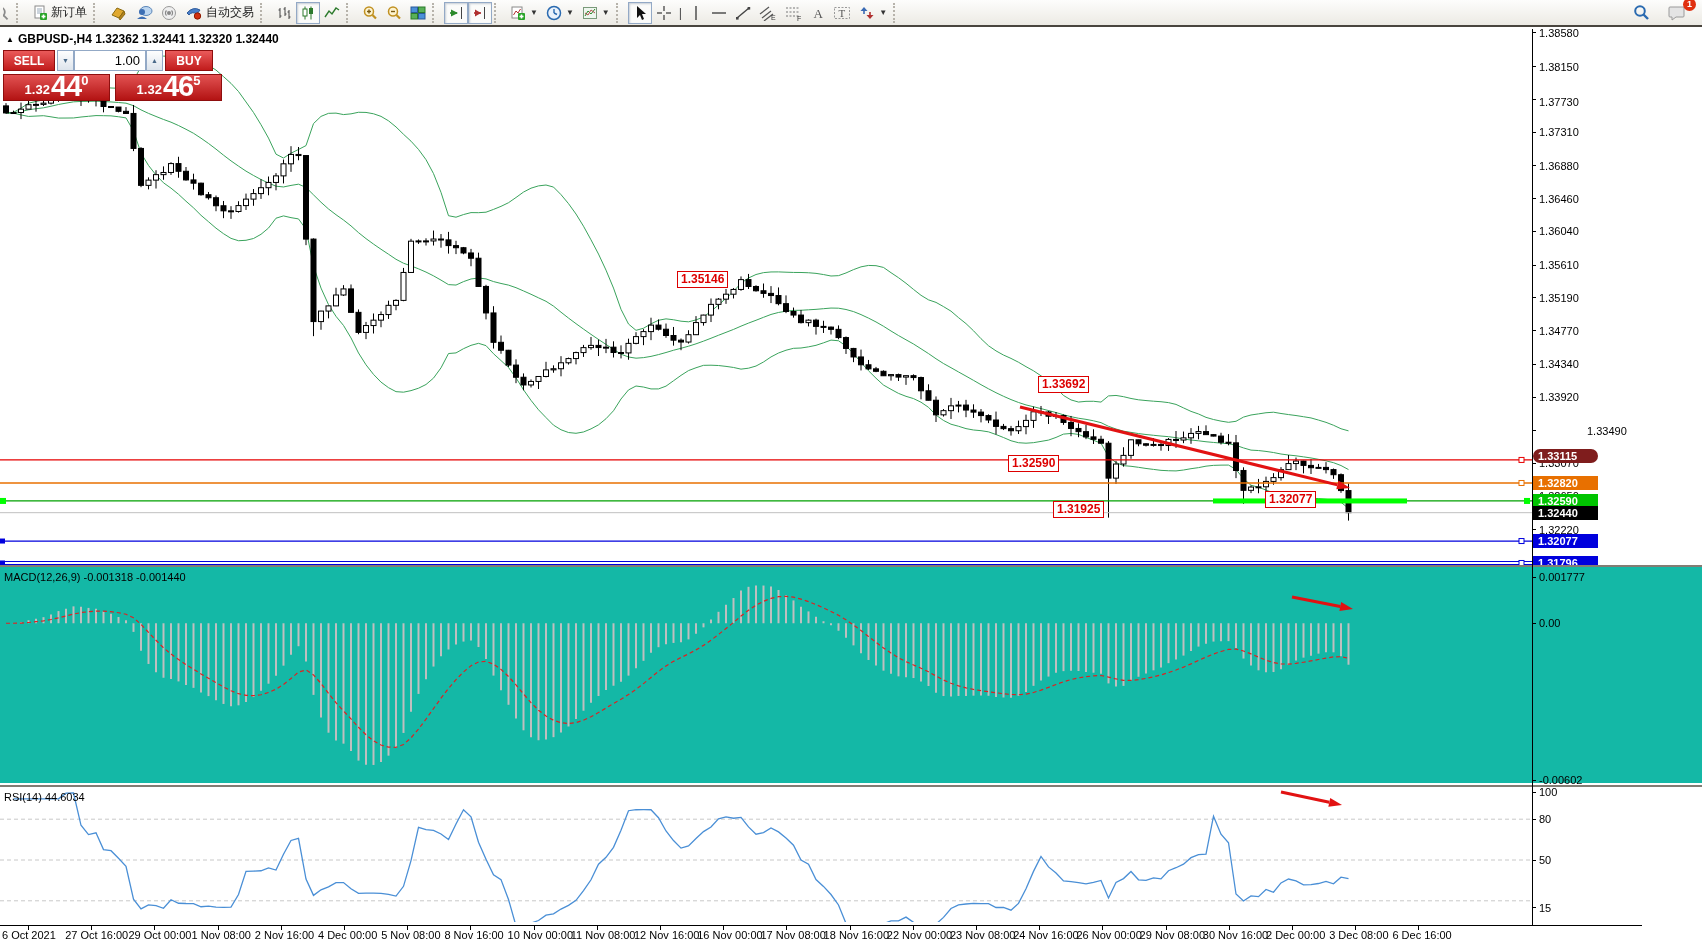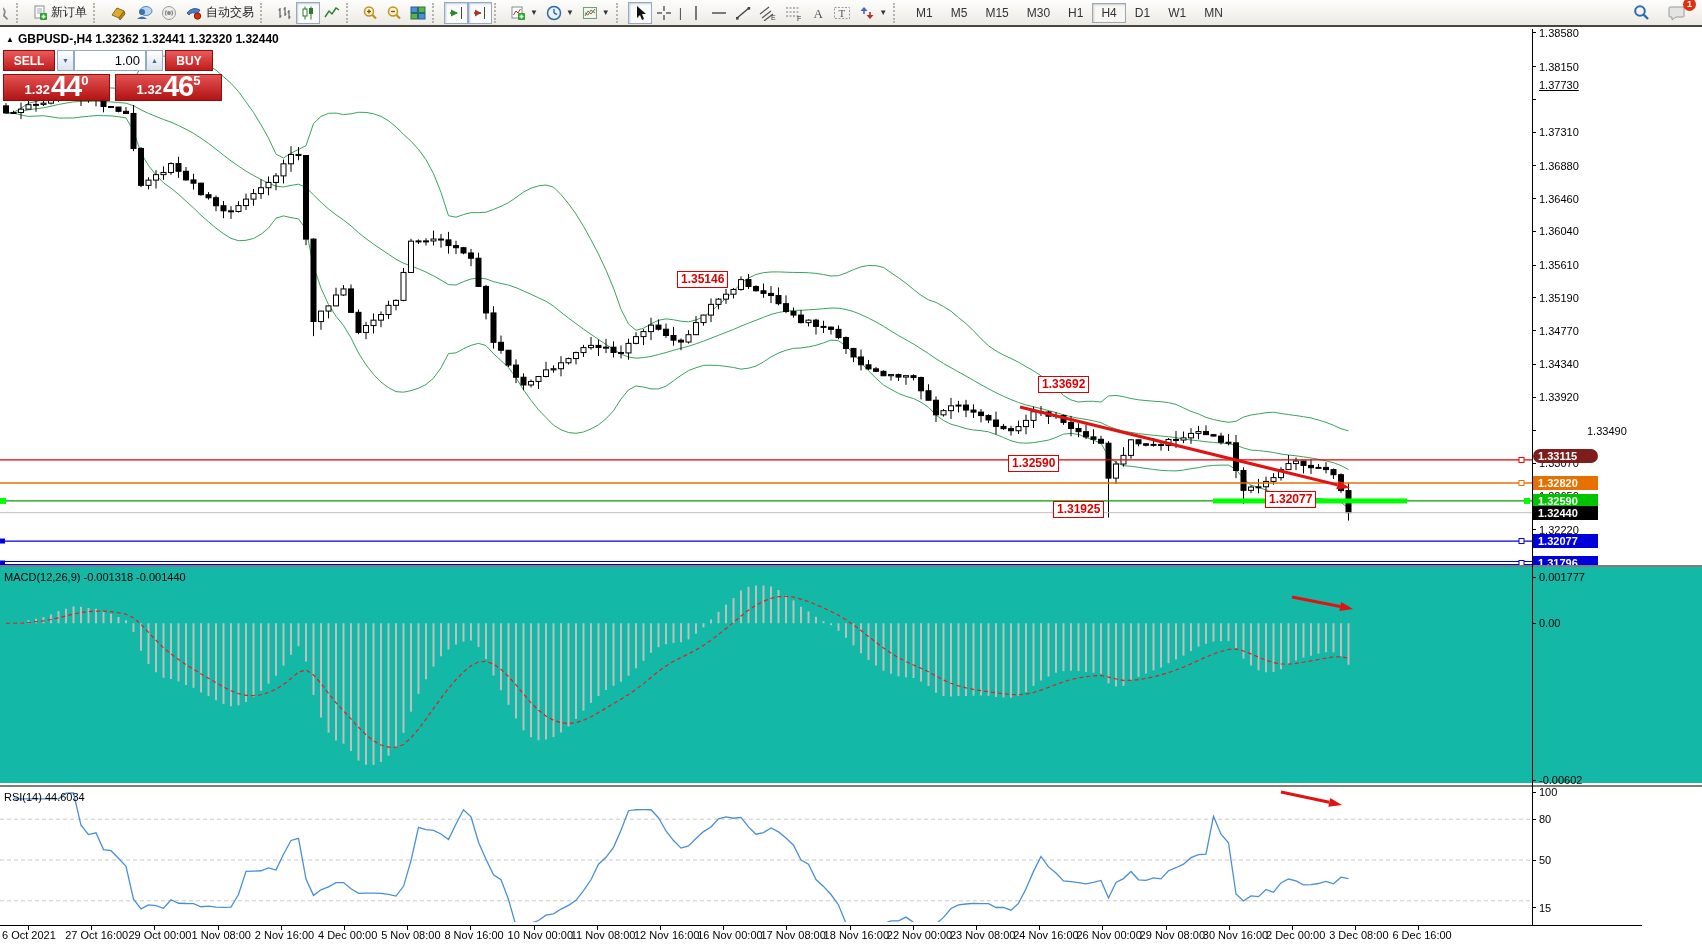--- a/index.html
+++ b/index.html
@@ -289,31 +289,20 @@
       <svg width="16" height="16" viewBox="0 0 16 16">
         <polygon points="5,2 8.5,6 1.5,6" fill="#3a6ab4"></polygon>
           <line x1="5" y1="6" x2="5" y2="9" stroke="#3a6ab4" stroke-width="1.6"></line>
         <polygon points="11,14 14.5,10 7.5,10" fill="#b03030"></polygon>
           <line x1="11" y1="10" x2="11" y2="7" stroke="#b03030" stroke-width="1.6"></line>
       </svg>
       <span class="dd">▼</span>
     </button>
     <div class="grip"></div>
 
-    <div id="tf-group">
-        <button class="tf">M1</button>
-        <button class="tf">M5</button>
-        <button class="tf">M15</button>
-        <button class="tf">M30</button>
-        <button class="tf">H1</button>
-        <button class="tf active">H4</button>
-        <button class="tf">D1</button>
-        <button class="tf">W1</button>
-        <button class="tf">MN</button>
-      </div>
 
     <div class="tb-right">
       <button class="tbtn">
         <svg width="17" height="17" viewBox="0 0 17 17">
           <circle cx="7" cy="7" r="4.8" fill="none" stroke="#2a6ab0" stroke-width="2"></circle>
           <line x1="10.5" y1="10.5" x2="15" y2="15" stroke="#2a6ab0" stroke-width="2.4"></line>
         </svg>
       </button>
       <button class="tbtn" style="position:relative">
         <svg width="18" height="16" viewBox="0 0 18 16">
@@ -746,21 +735,21 @@
         <div class="anno" style="left: 1008px; top: 426px;">1.32590</div>
         <div class="anno" style="left: 1053px; top: 472px;">1.31925</div>
         <div class="anno" style="left: 1265px; top: 462px;">1.32077</div>
       </div>
     <div id="paxis">
         <div class="tickline" style="top: 3.48438px;"></div>
         <div class="tick" style="top: -2.01562px;">1.38580</div>
         <div class="tickline" style="top: 37.0781px;"></div>
         <div class="tick" style="top: 31.5781px;">1.38150</div>
         <div class="tickline" style="top: 69.8906px;"></div>
-        <div class="tick" style="top: 50px; text-decoration: underline;">1.37730</div>
+        <div class="tick" style="top: 67px;">1.37730</div>
         <div class="tickline" style="top: 102.703px;"></div>
         <div class="tick" style="top: 97.2031px;">1.37310</div>
         <div class="tickline" style="top: 136.297px;"></div>
         <div class="tick" style="top: 130.797px;">1.36880</div>
         <div class="tickline" style="top: 169.109px;"></div>
         <div class="tick" style="top: 163.609px;">1.36460</div>
         <div class="tickline" style="top: 201.922px;"></div>
         <div class="tick" style="top: 196.422px;">1.36040</div>
         <div class="tickline" style="top: 235.516px;"></div>
         <div class="tick" style="top: 230.016px;">1.35610</div>

